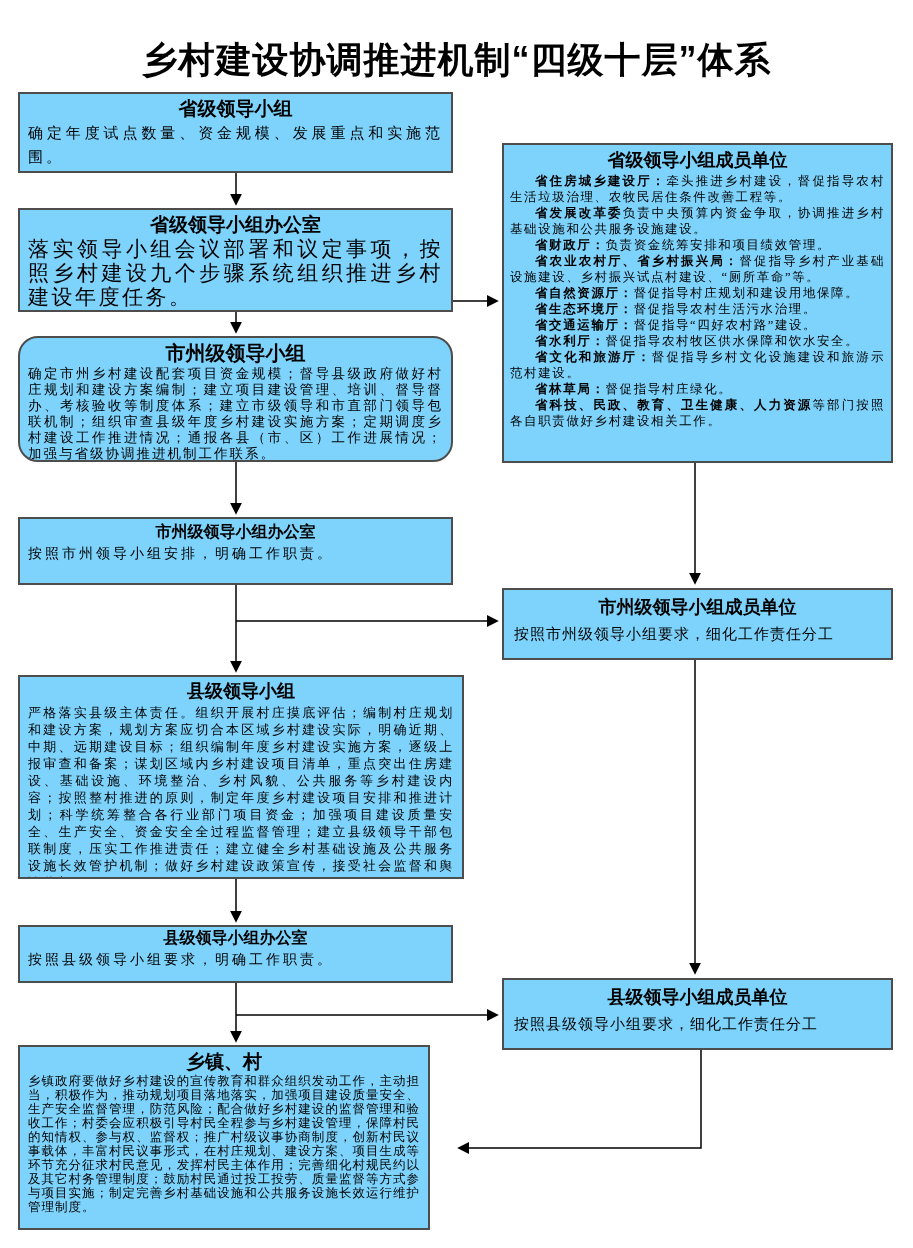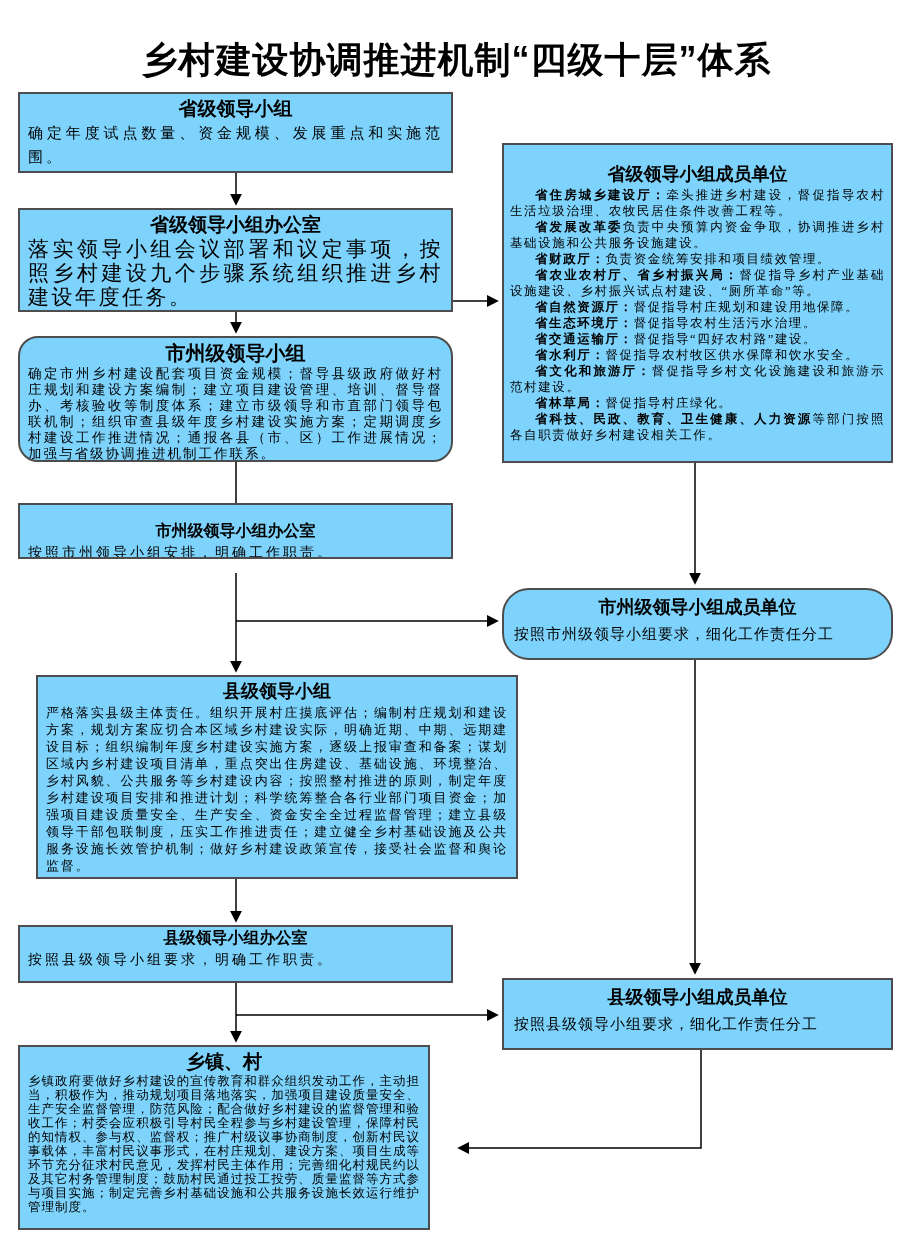--- a/index.html
+++ b/index.html
@@ -14,38 +14,38 @@
              font-size:19px;line-height:25px;color:#000;}
   .box-body{text-align:justify;color:#000;}
   
   .b1{left:18px;top:92px;width:435px;height:81px;}
   .b1 .box-body{font-size:15px;line-height:24px;letter-spacing:3px;}
   .b2{left:18px;top:208px;width:435px;height:104px;}
   .b2 .box-body{font-size:21px;line-height:24px;letter-spacing:2.5px;}
   .b3{left:18px;top:336px;width:435px;height:126px;border-radius:20px;}
   .b3 .box-title{font-size:20px;line-height:26px;}
   .b3 .box-body{font-size:13.5px;line-height:16px;letter-spacing:2px;}
-  .b4{left:18px;top:503px;width:435px;height:56px;padding-top:15px;}
+  .b4{left:18px;top:517px;width:435px;height:68px;padding-top:2px;}
   .b4 .box-title{font-size:16px;line-height:22px;}
   .b4 .box-body{font-size:14px;line-height:22px;letter-spacing:3px;}
-  .b5{left:36px;top:675px;width:482px;height:204px;}
+  .b5{left:18px;top:675px;width:446px;height:204px;}
   .b5 .box-title{font-size:18px;line-height:25px;}
   .b5 .box-body{font-size:13px;line-height:17px;letter-spacing:1.8px;}
   .b6{left:18px;top:925px;width:435px;height:58px;padding-top:0;}
   .b6 .box-title{font-size:16px;line-height:22px;}
   .b6 .box-body{font-size:14px;line-height:22px;letter-spacing:3px;}
   .b7{left:18px;top:1045px;width:412px;height:185px;}
   .b7 .box-body{font-size:12.5px;line-height:14px;letter-spacing:1px;}
   
-  .r1{left:502px;top:143px;width:391px;height:320px;padding:16px 6px;}
+  .r1{left:502px;top:143px;width:391px;height:320px;padding:2px 6px;}
   .r1 .box-title{font-size:18px;line-height:26px;}
   .r1 .box-paras{font-size:12.5px;line-height:16px;letter-spacing:1.6px;}
   .member-para{margin:0;text-indent:2em;text-align:justify;}
   .member-para b{font-family:Liberation Sans, sans-serif;}
-  .r2{left:502px;top:588px;width:391px;height:72px;padding:3px 10px;border-radius:27px;}
+  .r2{left:502px;top:588px;width:391px;height:72px;padding:3px 10px;}
   .r2 .box-title,.r3 .box-title{font-size:18px;line-height:28px;}
   .r2 .box-body,.r3 .box-body{font-size:15px;line-height:26px;letter-spacing:1px;text-align:left;}
   .r3{left:502px;top:978px;width:391px;height:72px;padding:3px 10px;}
   .wires{position:absolute;left:0;top:0;width:913px;height:1248px;pointer-events:none;}
 </style>
 </head>
 <body>
 
 <div class="canvas">
 

